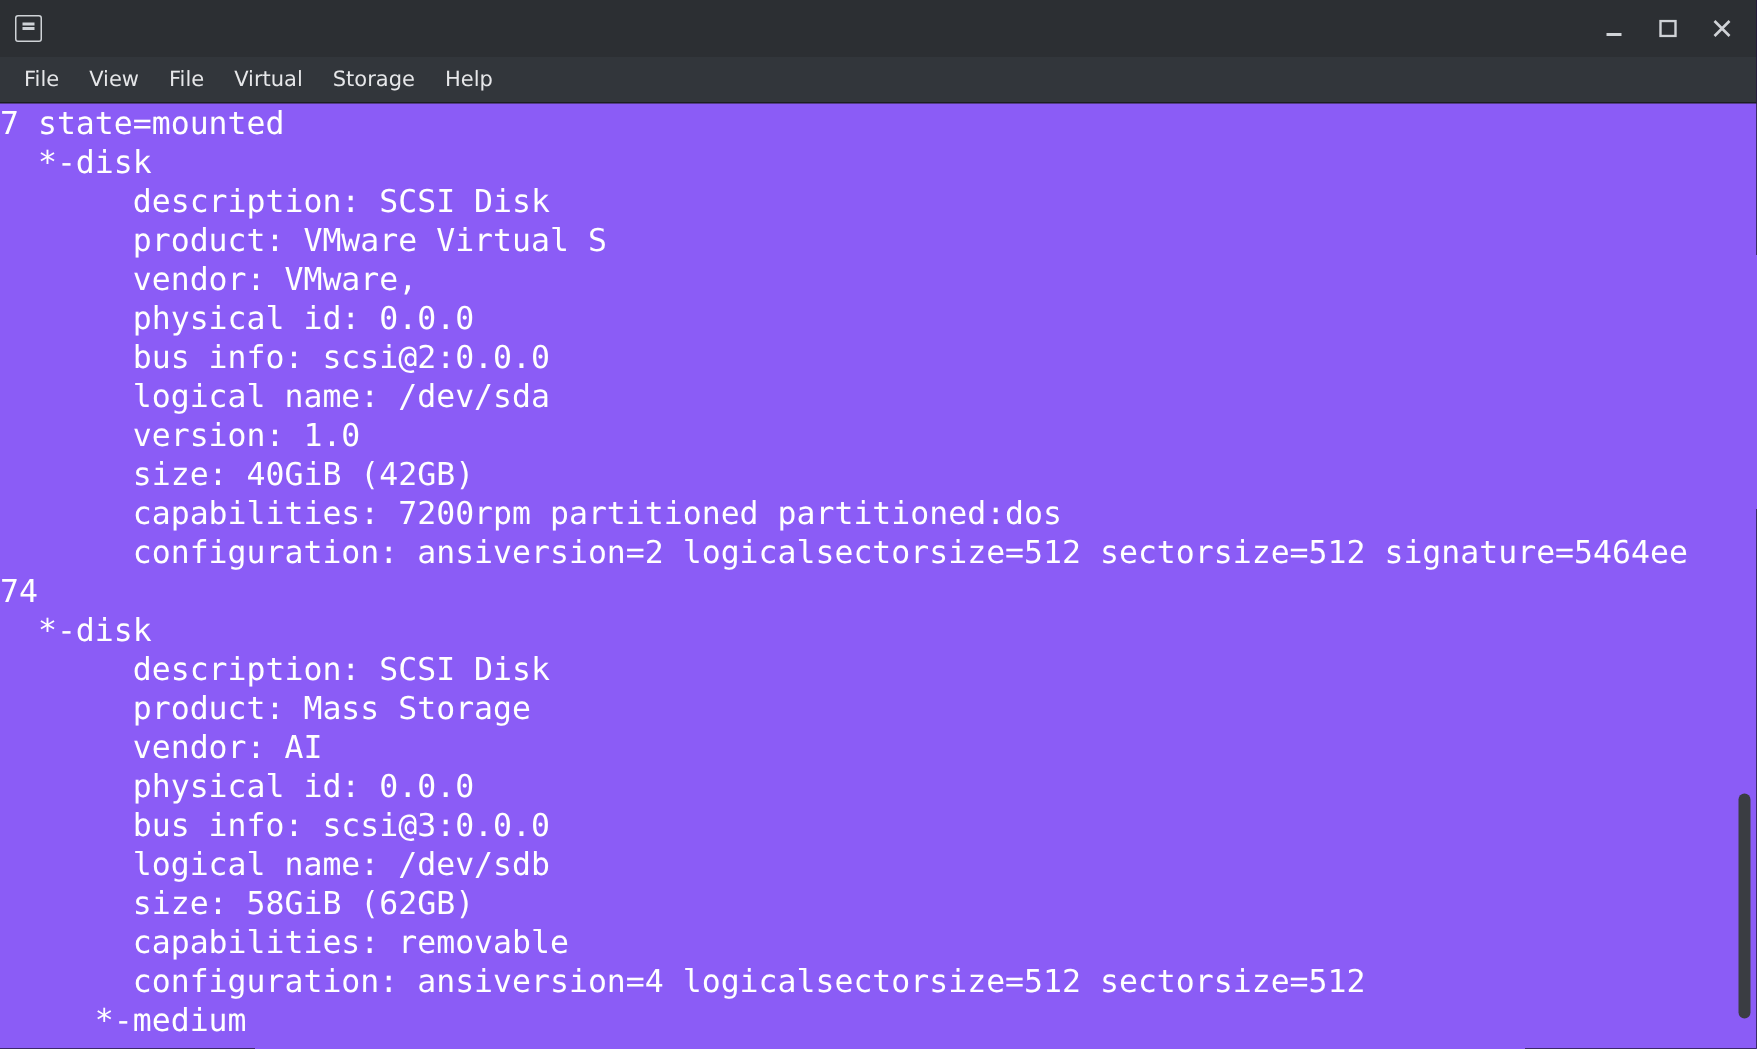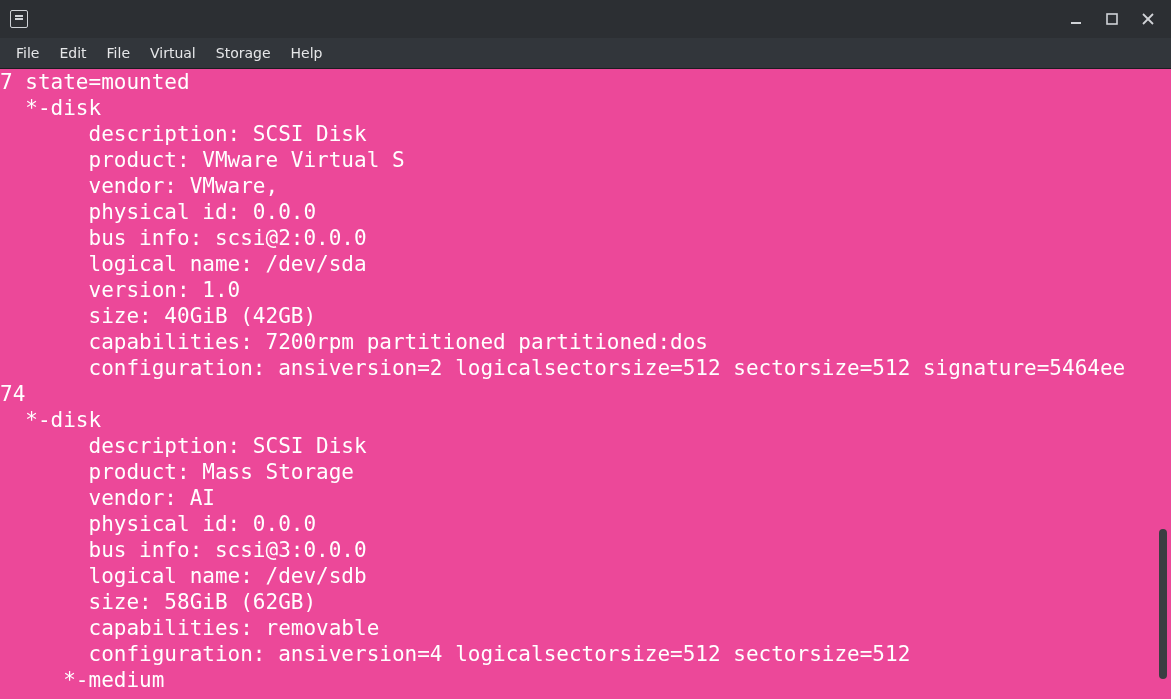--- a/index.html
+++ b/index.html
@@ -75,21 +75,21 @@
   .menubar .menu-item {
     color: #e6e7e9;
     font-size: 14px;
     padding: 5px 10px;
     cursor: pointer;
     border-radius: 3px;
   }
 
   .terminal-area {
     position: relative;
-    background: #ec4899;
+    background: #8b5cf6;
     width: 1171px;
     height: 630px; 
   }
   .terminal-content {
     font-family: "DejaVu Sans Mono", "Liberation Mono", monospace;
     font-size: 21px;
     line-height: 26px;
     color: #ffffff;
     white-space: pre;
     padding: 0;
@@ -131,21 +131,21 @@
       <svg width="12" height="12" viewBox="0 0 12 12">
           <line x1="1" y1="1" x2="11" y2="11" stroke="currentColor" stroke-width="1.8"></line>
           <line x1="11" y1="1" x2="1" y2="11" stroke="currentColor" stroke-width="1.8"></line>
         </svg>
     </div>
   </div>
 </div>
 
 <div class="menubar">
   <div class="menu-item">File</div>
-  <div class="menu-item">Edit</div>
+  <div class="menu-item">View</div>
   <div class="menu-item">File</div>
   <div class="menu-item">Virtual</div>
   <div class="menu-item">Storage</div>
   <div class="menu-item">Help</div>
 </div>
 
 <div class="terminal-area">
   <div class="terminal-content" id="term-content">7 state=mounted
   *-disk
        description: SCSI Disk

